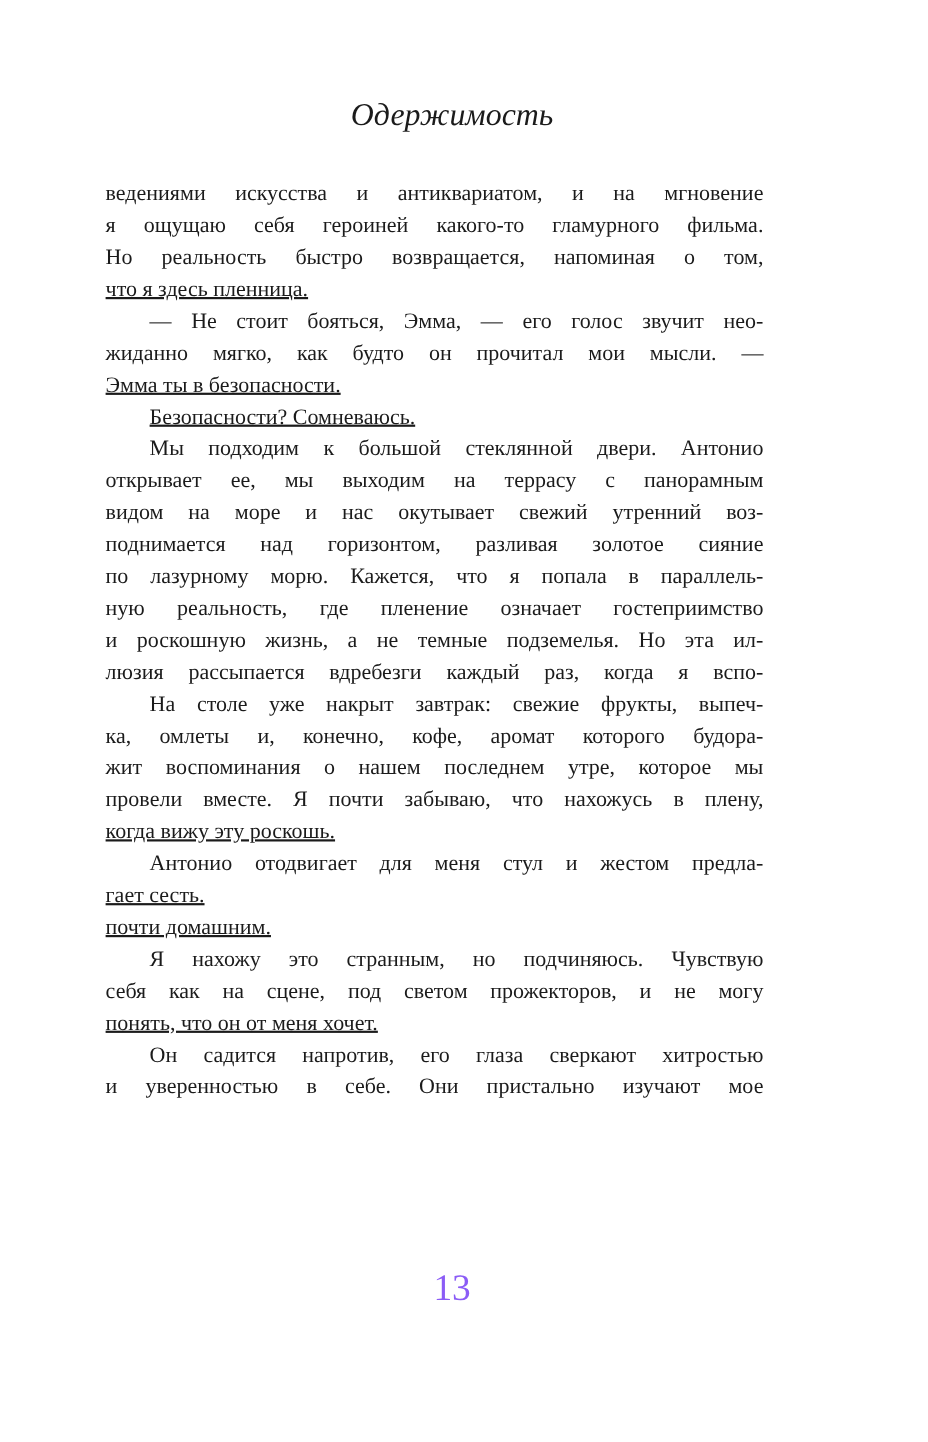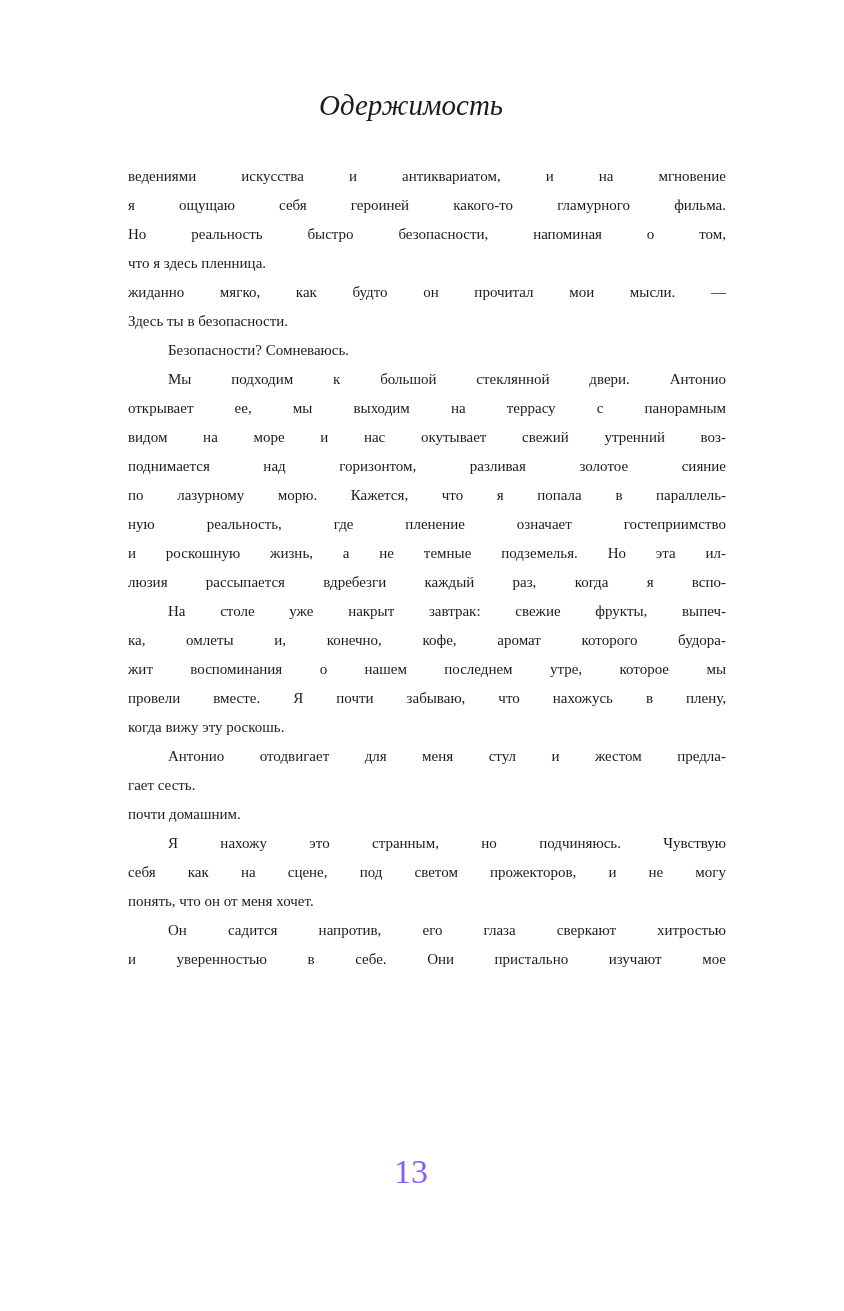--- a/index.html
+++ b/index.html
@@ -23,37 +23,38 @@
     width: 598px;
     text-align: center;
     font-style: italic;
     font-size: 29px;
     line-height: 33px;
     color: #1b1b1b;
   }
   .body-text {
     position: absolute;
     top: 162px;
-    left: 128px;
+    left: 96px;
     width: 598px;
-    font-size: 15px;
+    font-size: 20px;
     line-height: 29px;
     color: #1b1b1b;
   }
   .line {
     height: 29px;
     text-align: justify;
     text-align-last: justify;
   }
   .line.indent {
     text-indent: 40px;
   }
   .line.end {
     text-align: left;
     text-align-last: left;
+    text-decoration: underline;
   }
   .folio {
     position: absolute;
     top: 1152px;
     left: 112px;
     width: 598px;
     text-align: center;
     font-size: 34px;
     line-height: 39px;
     color: #8b5cf6;
@@ -62,24 +63,25 @@
 </head>
 <body>
 
 <div class="page">
 
   <div class="running-head">Одержимость</div>
 
   <div class="body-text">
     <div class="line">ведениями искусства и антиквариатом, и на мгновение</div>
     <div class="line">я ощущаю себя героиней какого-то гламурного фильма.</div>
-    <div class="line">Но реальность быстро безопасности, напоминая о том,</div>
+    <div class="line">Но реальность быстро возвращается, напоминая о том,</div>
     <div class="line end">что я здесь пленница.</div>
+    <div class="line indent">— Не стоит бояться, Эмма, — его голос звучит нео-</div>
     <div class="line">жиданно мягко, как будто он прочитал мои мысли. —</div>
-    <div class="line end">Здесь ты в безопасности.</div>
+    <div class="line end">Эмма ты в безопасности.</div>
     <div class="line indent end">Безопасности? Сомневаюсь.</div>
     <div class="line indent">Мы подходим к большой стеклянной двери. Антонио</div>
     <div class="line">открывает ее, мы выходим на террасу с панорамным</div>
     <div class="line">видом на море и нас окутывает свежий утренний воз-</div>
     <div class="line">поднимается над горизонтом, разливая золотое сияние</div>
     <div class="line">по лазурному морю. Кажется, что я попала в параллель-</div>
     <div class="line">ную реальность, где пленение означает гостеприимство</div>
     <div class="line">и роскошную жизнь, а не темные подземелья. Но эта ил-</div>
     <div class="line">люзия рассыпается вдребезги каждый раз, когда я вспо-</div>
     <div class="line indent">На столе уже накрыт завтрак: свежие фрукты, выпеч-</div>

